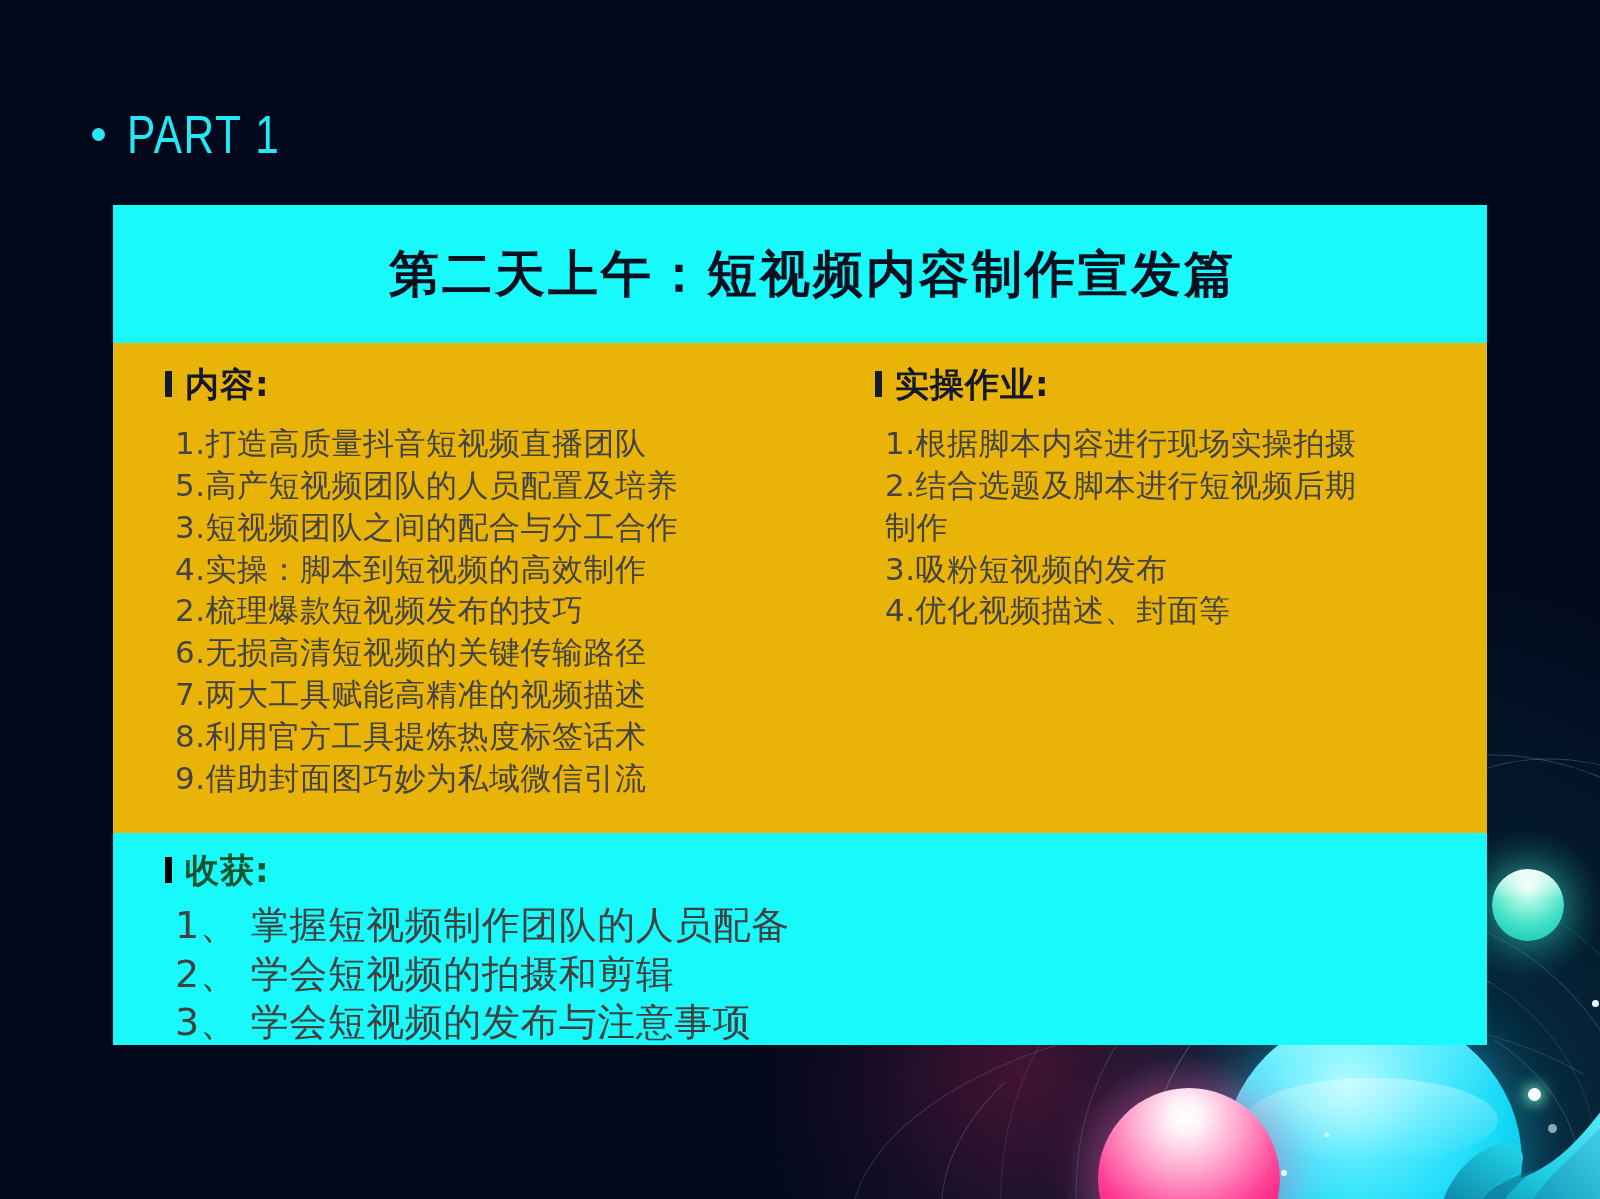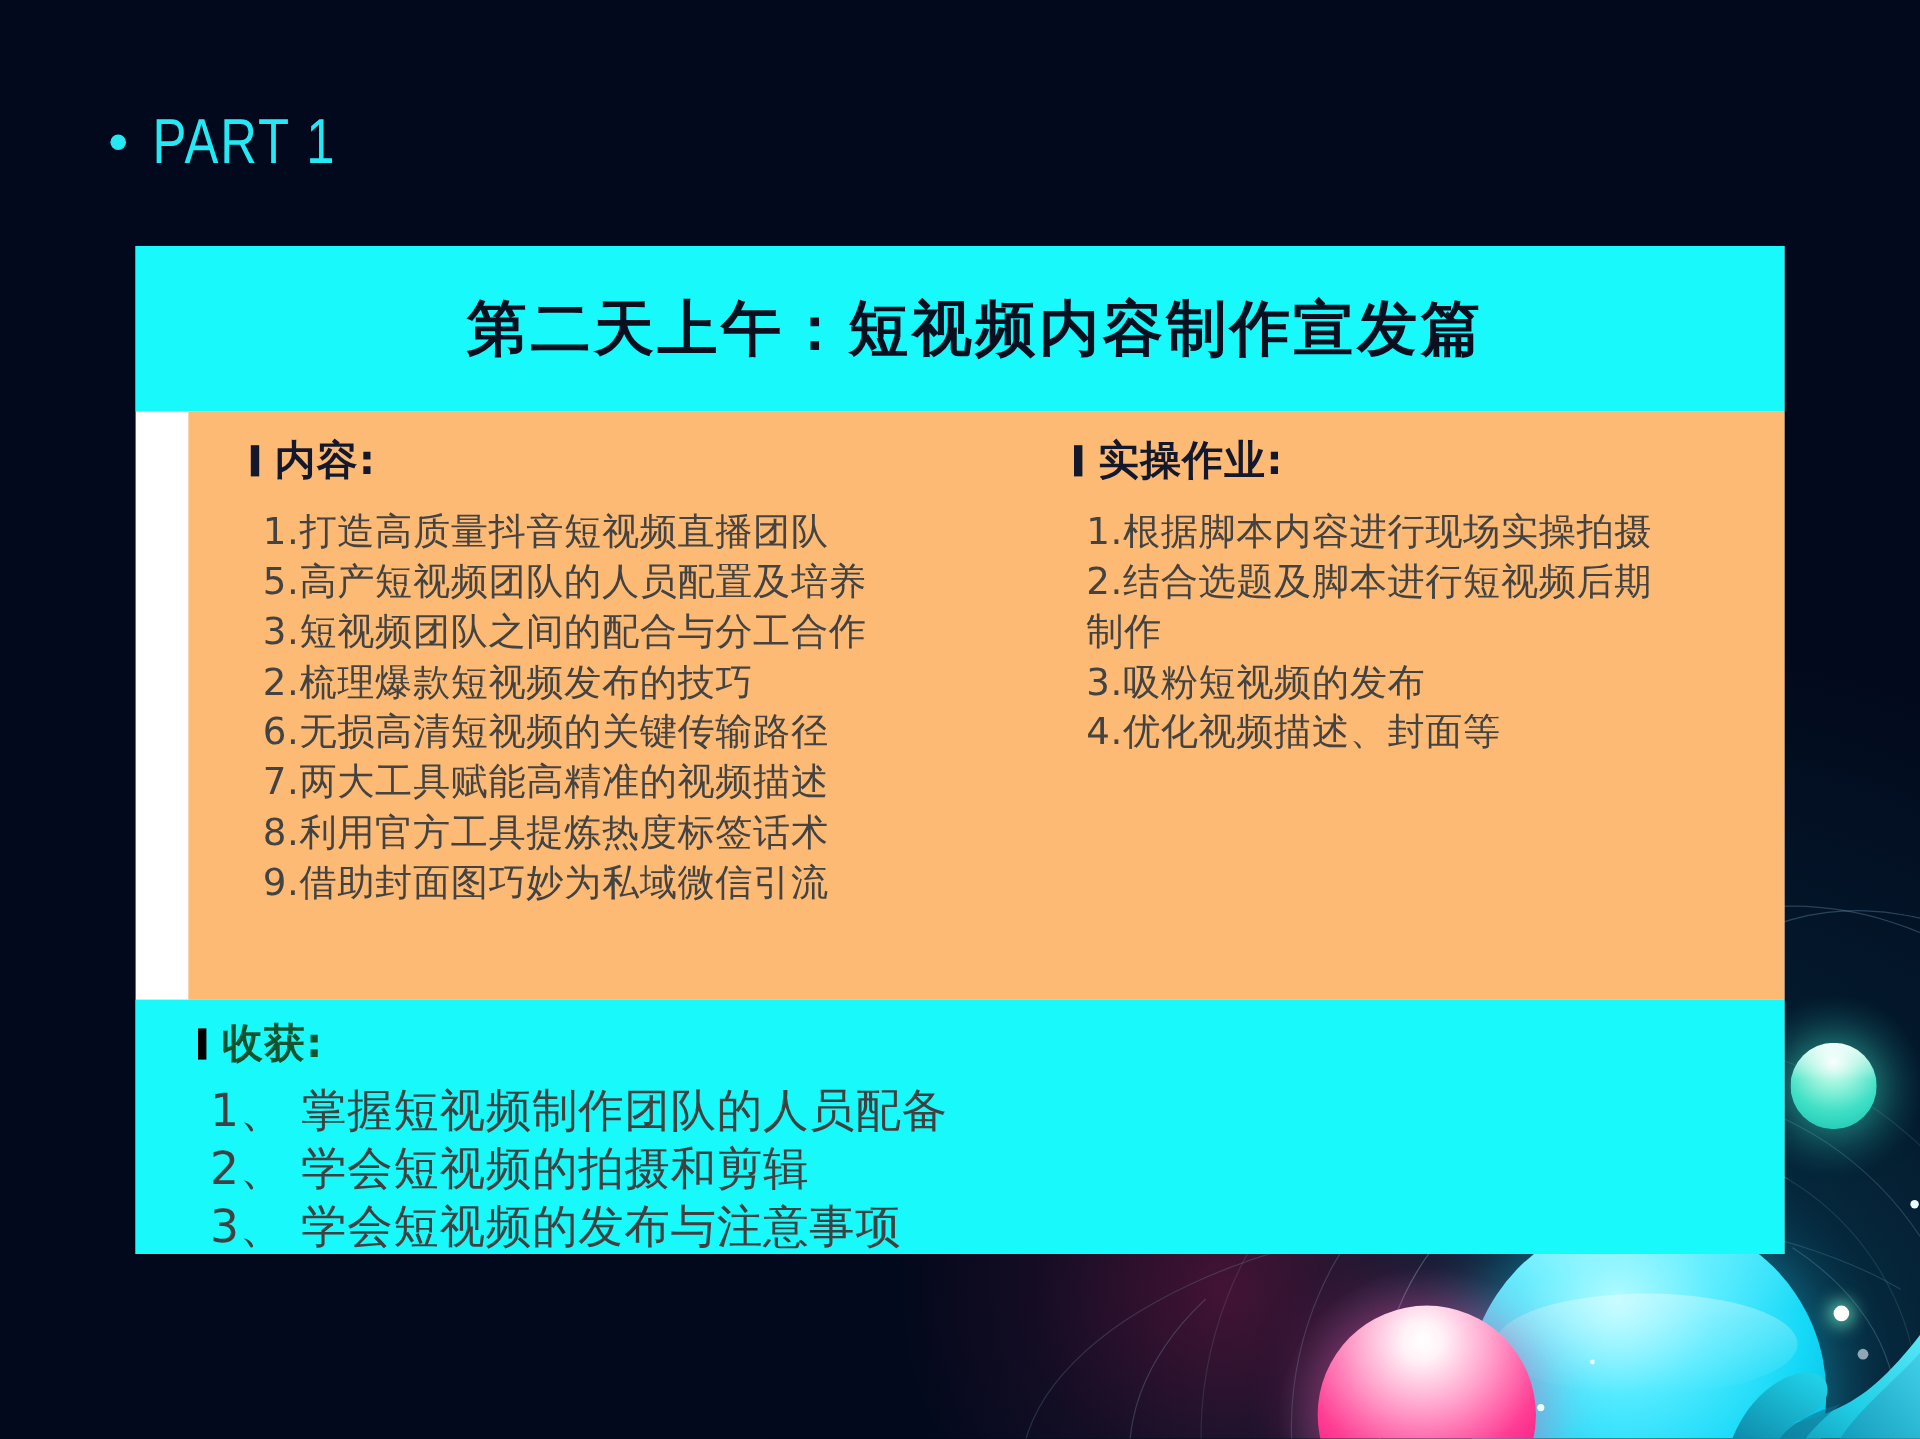--- a/index.html
+++ b/index.html
@@ -149,21 +149,21 @@
     border-radius: 50%;
     border: 1px solid rgba(140,190,220,0.28);
     border-bottom-color: transparent;
     border-left-color: transparent;
   }
 
   
   .part-heading {
     position: absolute;
     left: 92px;
-    top: 92px;
+    top: 108px;
     display: flex;
     align-items: center;
     gap: 22px;
   }
   .part-bullet {
     width: 13px;
     height: 13px;
     border-radius: 50%;
     background: #25e8f5;
     flex: 0 0 auto;
@@ -203,25 +203,24 @@
     font-size: 50px;
     font-weight: bold;
     letter-spacing: 3px;
     font-family: "DejaVu Sans", "Liberation Sans", sans-serif;
     white-space: nowrap;
     margin-left: 26px;
   }
 
   .card-body {
     flex: 1 1 auto;
-    background: #fdba74;
+    background: #eab308;
     display: flex;
     padding: 24px 0 0 0;
     box-sizing: border-box;
-    margin-left: 44px;
   }
   .col {
     box-sizing: border-box;
   }
   .col-left  { width: 54%; padding-left: 52px; padding-right: 10px; }
   .col-right { width: 46%; padding-left: 20px; padding-right: 32px; }
 
   .section-head {
     display: flex;
     align-items: center;
@@ -351,20 +350,21 @@
 
       <div class="col col-left">
         <div class="section-head">
           <span class="head-mark"></span>
           <span class="head-text">内容:</span>
         </div>
         <ul class="item-list">
           <li>1.打造高质量抖音短视频直播团队</li>
           <li>5.高产短视频团队的人员配置及培养</li>
           <li>3.短视频团队之间的配合与分工合作</li>
+          <li>4.实操：脚本到短视频的高效制作</li>
           <li>2.梳理爆款短视频发布的技巧</li>
           <li>6.无损高清短视频的关键传输路径</li>
           <li>7.两大工具赋能高精准的视频描述</li>
           <li>8.利用官方工具提炼热度标签话术</li>
           <li>9.借助封面图巧妙为私域微信引流</li>
         </ul>
       </div>
 
       <div class="col col-right">
         <div class="section-head">

